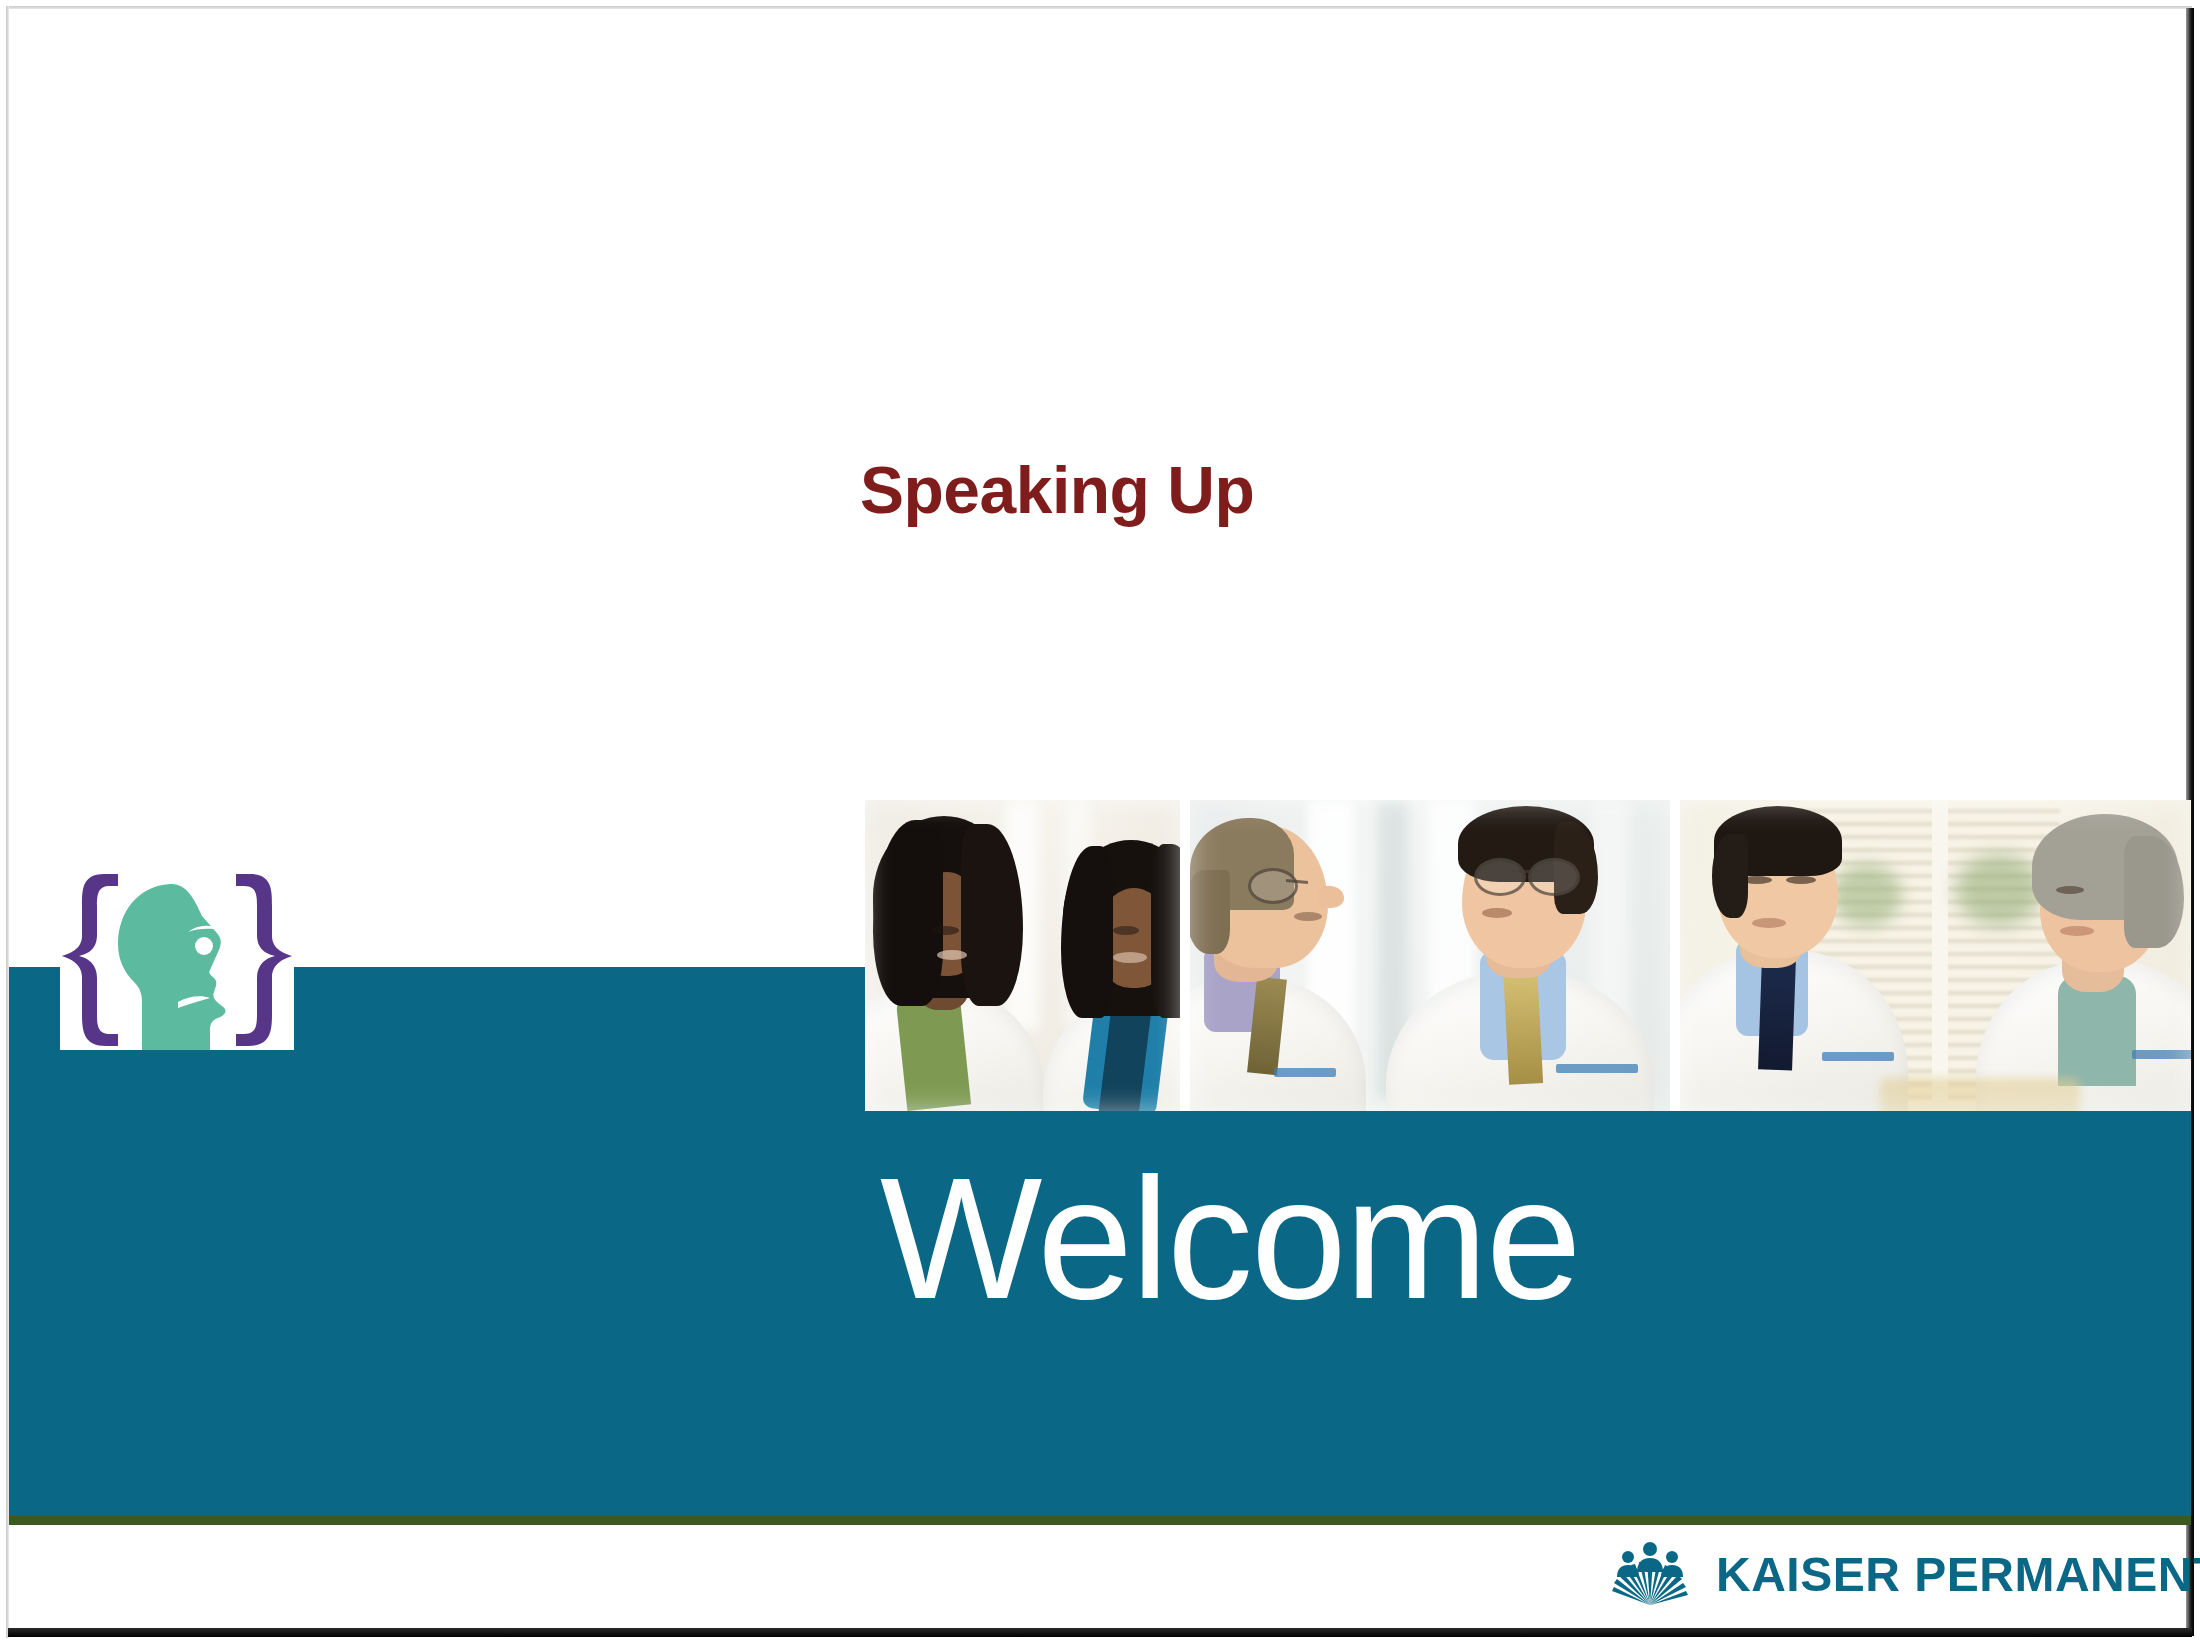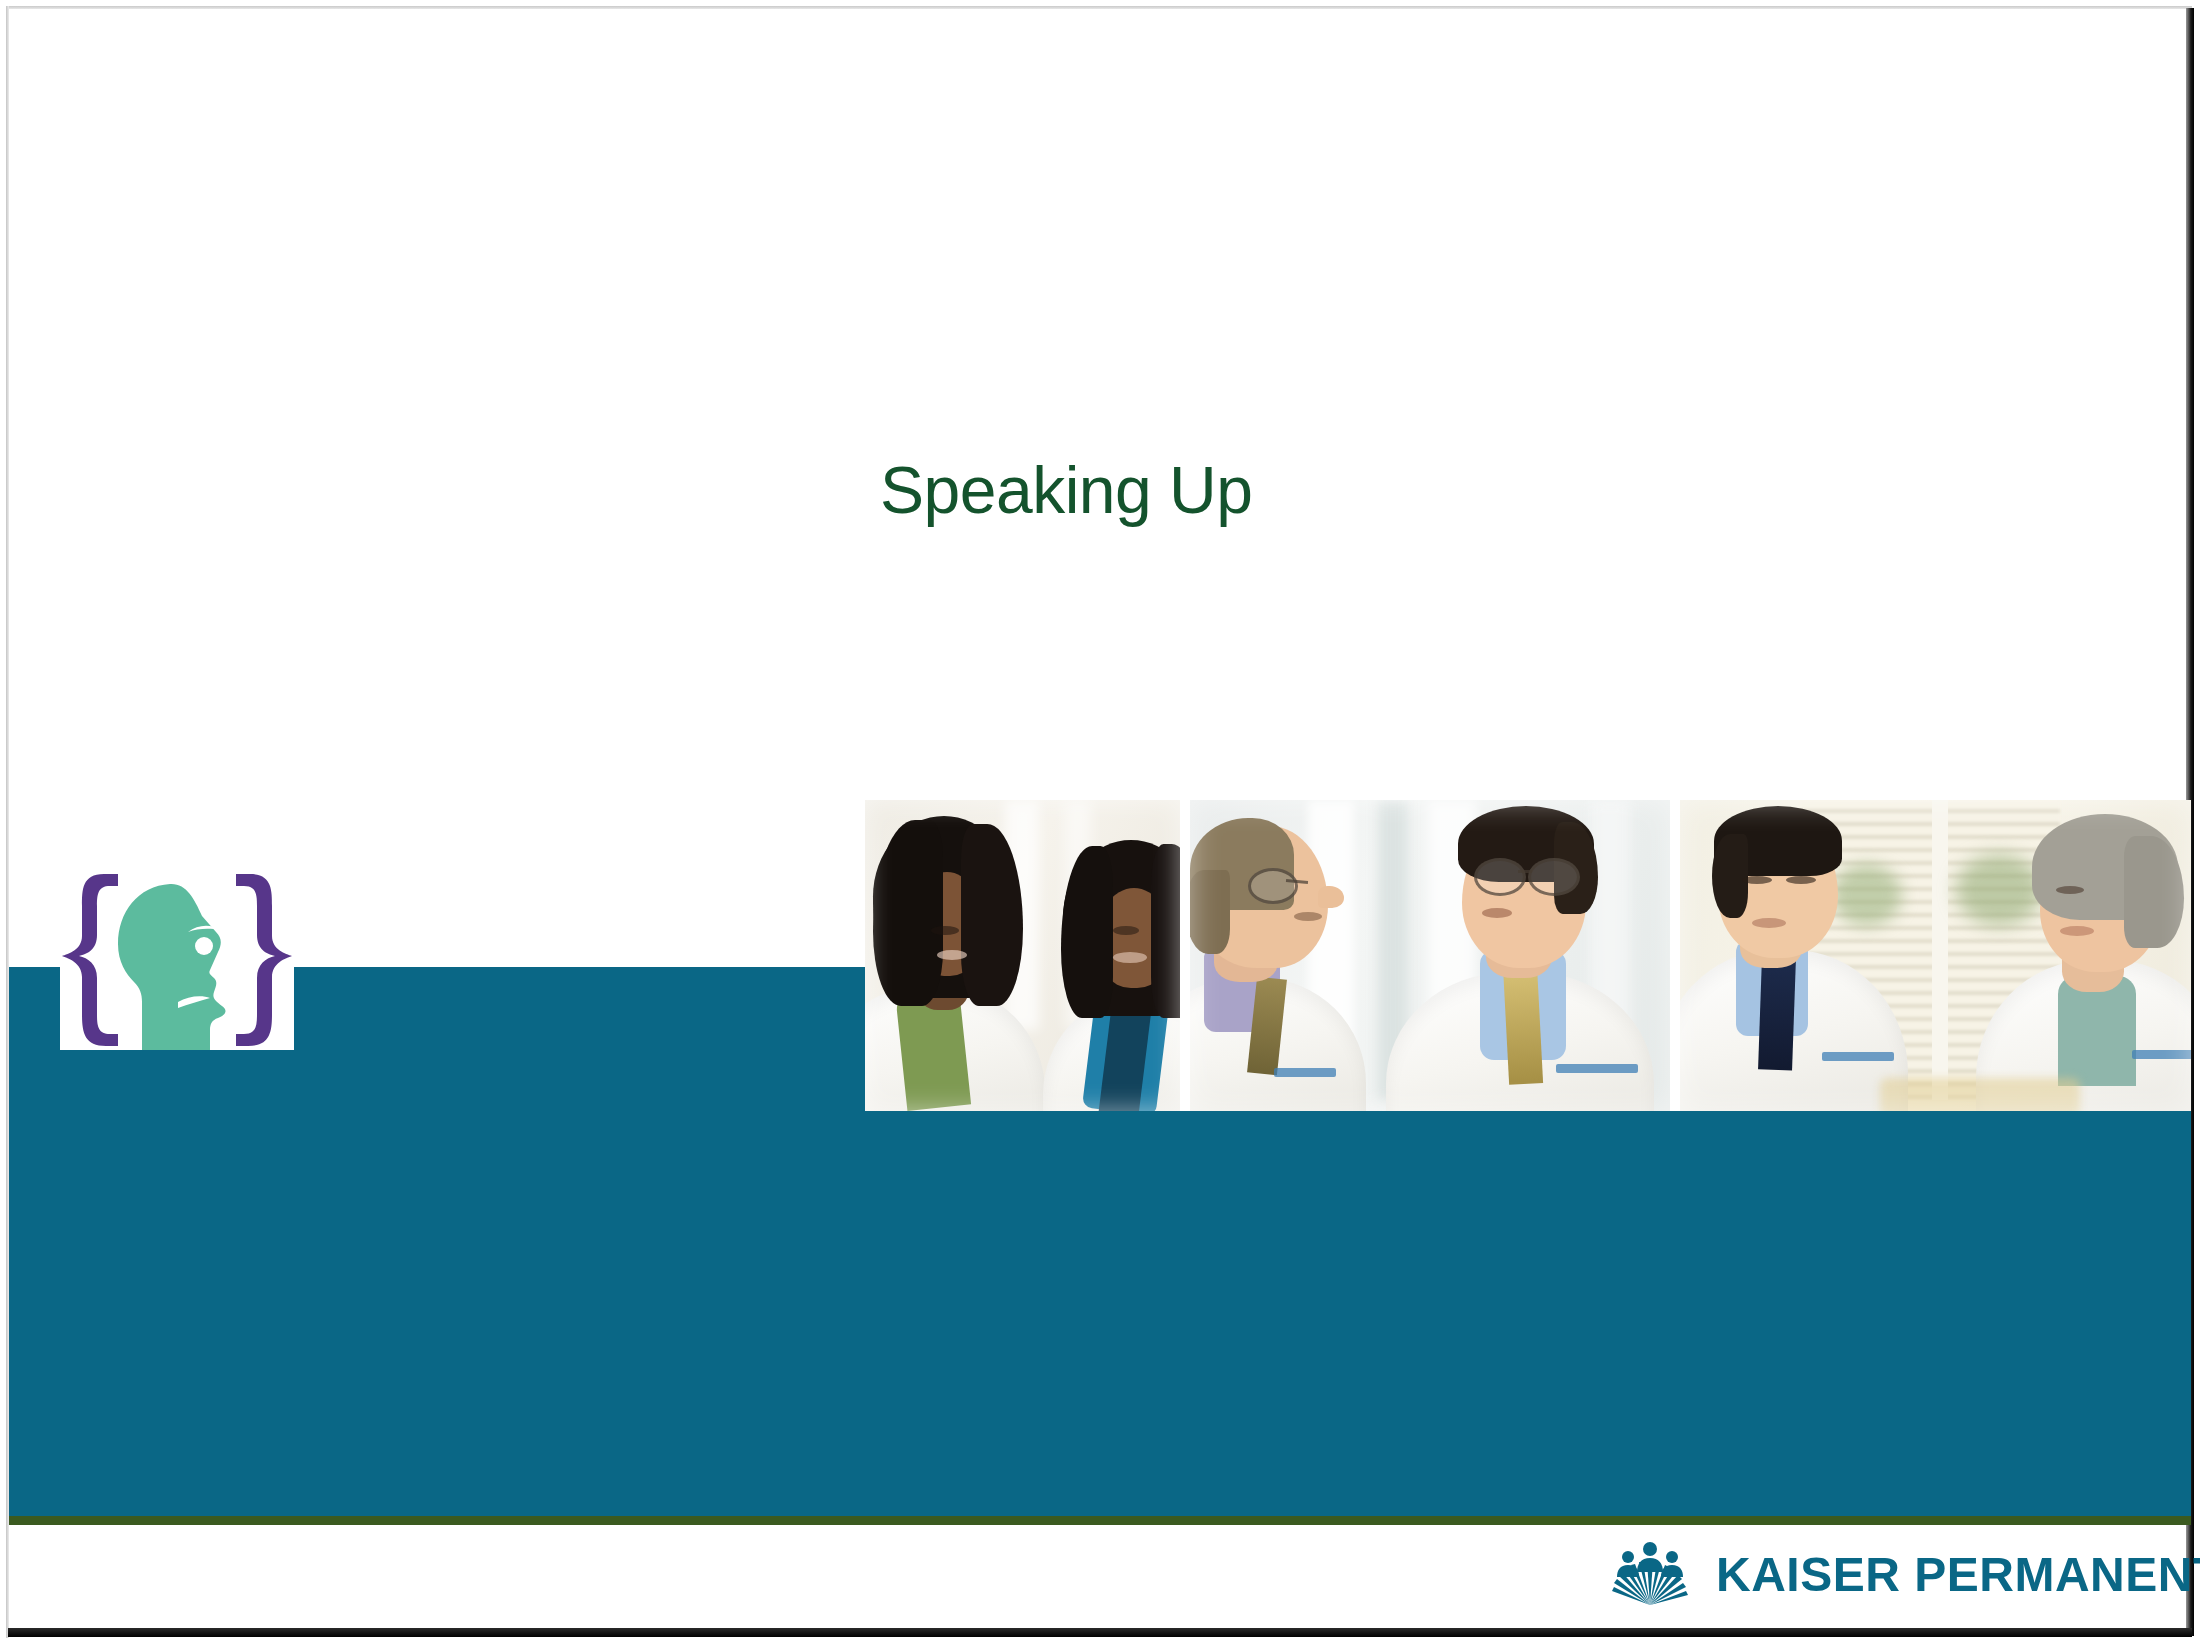--- a/index.html
+++ b/index.html
@@ -36,25 +36,25 @@
     background: linear-gradient(to right, #9a9a9a, #1c1c1c 60%, #000000);
   }
   .frame-bottom {
     position: absolute; left: 8px; top: 1628px; width: 2184px; height: 9px;
     background: linear-gradient(to bottom, #2a2a2a, #000000);
   }
 
   
   .title {
     position: absolute;
-    left: 880px;
+    left: 860px;
     top: 452px;
     font-size: 66px;
-    font-weight: normal;
-    color: #14532d;
+    font-weight: bold;
+    color: #7f1d1d;
     letter-spacing: -0.5px;
     white-space: nowrap;
   }
 
   
   .teal-band-left {
     position: absolute;
     left: 9px;
     top: 967px;
     width: 856px;
@@ -306,20 +306,21 @@
         <div class="pers" style="left:380px;top:126px;width:34px;height:10px;background:rgba(170,105,82,.5);border-radius:50%;"></div>
         <div class="badge" style="left:452px;top:250px;width:74px;"></div>
 
         <div class="pers" style="left:200px;top:278px;width:200px;height:40px;background:rgba(226,206,146,.55);border-radius:8px;filter:blur(4px);"></div>
       </div>
       <div class="pers" style="position:absolute;inset:0;box-shadow:inset 0 0 30px rgba(255,255,255,.5);"></div>
     </div>
 
   </div>
 
+  <div class="welcome">Welcome</div>
 
   <div class="kp-logo">
     <div class="kp-mark">
       <svg viewBox="0 0 88 66" xmlns="http://www.w3.org/2000/svg" aria-hidden="true">
         <g fill="#0a6786">
 
           <g>
             <path d="M44 64 L6 50 L8 46 L44 64 Z"></path>
             <path d="M44 64 L8 42 L11 38 L44 64 Z"></path>
             <path d="M44 64 L12 34 L16 31 L44 64 Z"></path>

